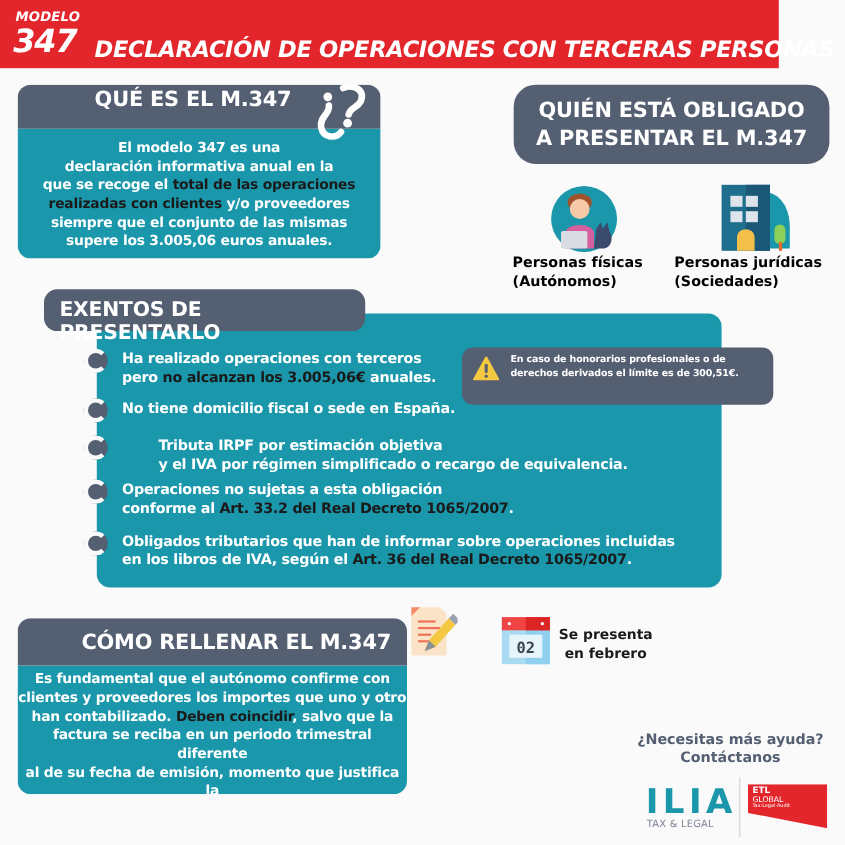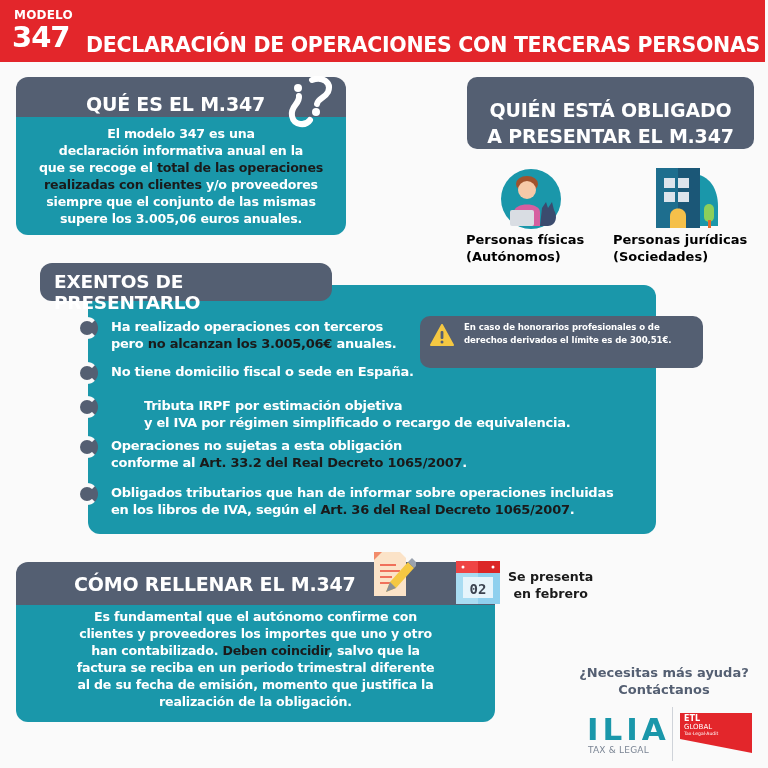--- a/index.html
+++ b/index.html
@@ -1,52 +1,52 @@
 <!DOCTYPE html>
 <html><head>
 <meta charset="utf-8">
 <style>
   * { box-sizing: border-box; margin: 0; padding: 0; }
   html, body { width: 768px; height: 768px; overflow: hidden; background: #fafafa; }
   body { position: relative; font-family: "DejaVu Sans", sans-serif; font-weight: bold; color: #ffffff; }
 
-  .header { position: absolute; left: 0; top: 0; width: 765px; height: 62px; background: #e3262b; }
+  .header { position: absolute; left: 0; top: 0; width: 708px; height: 62px; background: #e3262b; font-style: italic; }
   .header .modelo { position: absolute; left: 14px; top: 8px; font-size: 12px; letter-spacing: 0.2px; }
   .header .num { position: absolute; left: 12px; top: 20px; font-size: 29px; letter-spacing: -1px; line-height: 34px; }
   .header .title { position: absolute; left: 86px; top: 19px; font-size: 20.5px; letter-spacing: -0.3px; white-space: nowrap; margin-top: 14px; }
 
   .slate { background: #545f72; }
   .teal { background: #1a97aa; }
   .dark { color: #1a1a1a; }
 
   
   .que { position: absolute; left: 16px; top: 77px; width: 330px; height: 158px; border-radius: 12px; overflow: hidden; }
   .que .head { height: 40px; position: relative; }
-  .que .head .t { position: absolute; left: 70px; top: 16px; font-size: 19px; letter-spacing: -0.2px; }
+  .que .head .t { position: absolute; left: 70px; top: 2px; font-size: 19px; letter-spacing: -0.2px; }
   .que .body { height: 118px; text-align: center; font-size: 12.6px; line-height: 17px; padding-top: 8px; letter-spacing: -0.2px; }
 
   
-  .quien { position: absolute; left: 467px; top: 77px; width: 287px; height: 72px; border-radius: 10px; text-align: center; font-size: 19px; line-height: 26px; padding-top: 20px; letter-spacing: -0.2px; }
+  .quien { position: absolute; left: 467px; top: 77px; width: 287px; height: 72px; border-radius: 20px; text-align: center; font-size: 19px; line-height: 26px; padding-top: 10px; letter-spacing: -0.2px; }
   .persona { position: absolute; text-align: left; color: #000000; font-size: 13px; line-height: 17px; }
   .pf { left: 466px; top: 231px; width: 124px; }
   .pj { left: 613px; top: 231px; width: 148px; }
   .icon-person { position: absolute; left: 500px; top: 168px; width: 62px; height: 62px; }
   .icon-building { position: absolute; left: 652px; top: 166px; width: 70px; height: 64px; }
 
   
   .exentos-box { position: absolute; left: 88px; top: 285px; width: 568px; height: 249px; border-radius: 12px; }
   .exentos-tab { position: absolute; left: 40px; top: 263px; width: 292px; height: 38px; border-radius: 12px; font-size: 18.5px; padding: 8px 0 0 14px; letter-spacing: -0.2px; }
   .bullet { position: absolute; left: 76px; width: 22px; height: 22px; border-radius: 50%; background: #545f72; border: 4px solid #fafafa; border-right-color: transparent; border-top-color: #fafafa; }
   .item { position: absolute; left: 111px; font-size: 13px; line-height: 17px; letter-spacing: -0.25px; white-space: nowrap; }
   .warn { position: absolute; left: 420px; top: 316px; width: 283px; height: 52px; border-radius: 10px; background: #545f72; }
   .warn .txt { position: absolute; left: 44px; top: 5px; font-size: 8.6px; line-height: 13px; white-space: nowrap; letter-spacing: -0.1px; }
   .warn svg { position: absolute; left: 10px; top: 8px; }
 
   
-  .como { position: absolute; left: 16px; top: 562px; width: 479px; height: 160px; border-radius: 12px; overflow: hidden; }
+  .como { position: absolute; left: 16px; top: 562px; width: 354px; height: 160px; border-radius: 12px; overflow: hidden; }
   .como .head { height: 43px; position: relative; }
   .como .head .t { position: absolute; left: 58px; top: 11px; font-size: 19px; letter-spacing: -0.2px; }
   .como .body { height: 117px; text-align: center; font-size: 12.6px; line-height: 17px; padding-top: 3px; letter-spacing: -0.2px; }
   .icon-doc { position: absolute; left: 370px; top: 550px; width: 46px; height: 48px; }
 
   .cal { position: absolute; left: 456px; top: 561px; width: 44px; height: 43px; }
   .presenta { position: absolute; left: 508px; top: 568px; color: #1a1a1a; font-size: 12.6px; line-height: 17px; text-align: center; }
 
   .ayuda { position: absolute; left: 574px; top: 664px; width: 180px; text-align: center; color: #545f72; font-size: 13px; line-height: 17px; }
   .ilia { position: absolute; left: 587px; top: 711px; color: #1a97aa; font-size: 31px; letter-spacing: 4px; font-weight: bold; font-family: "DejaVu Sans", sans-serif; }

